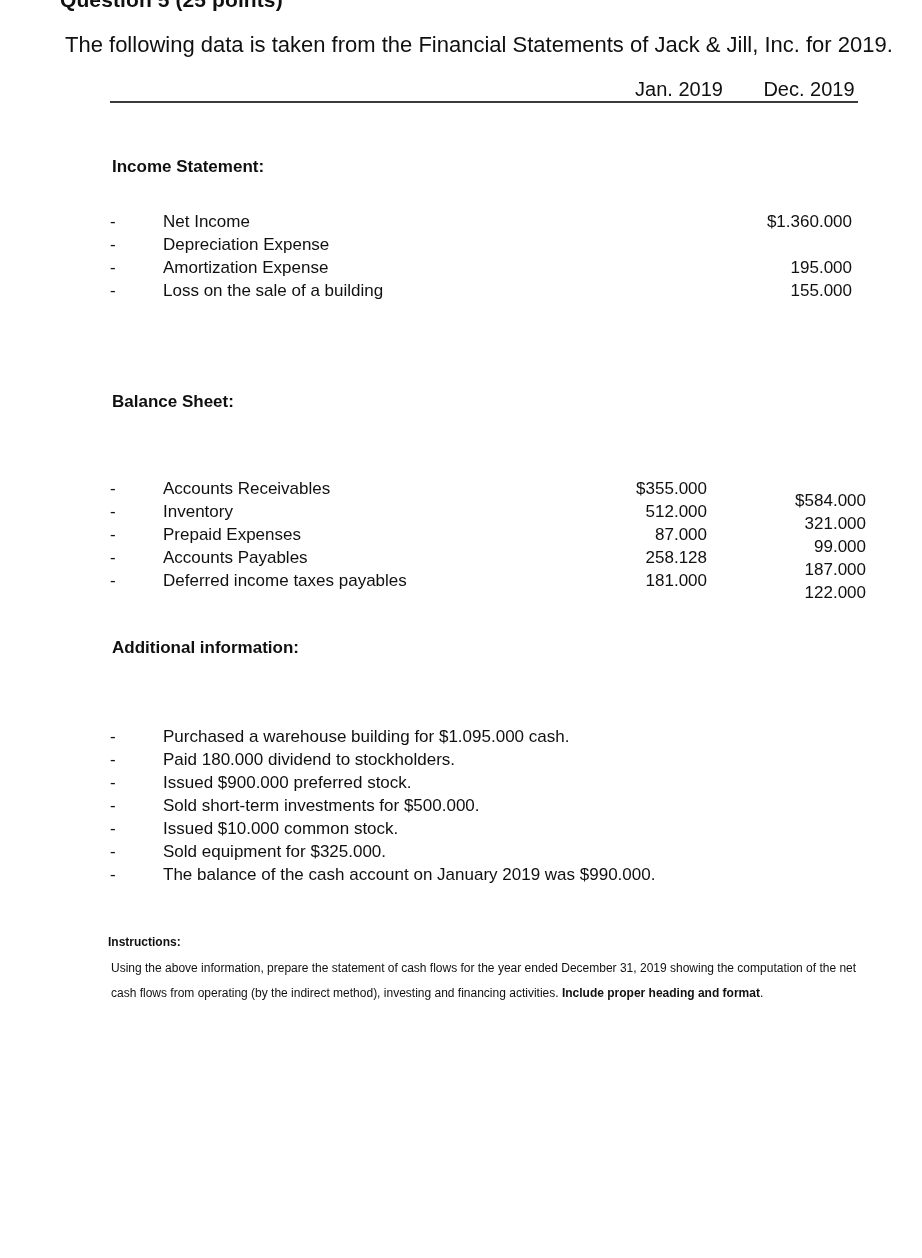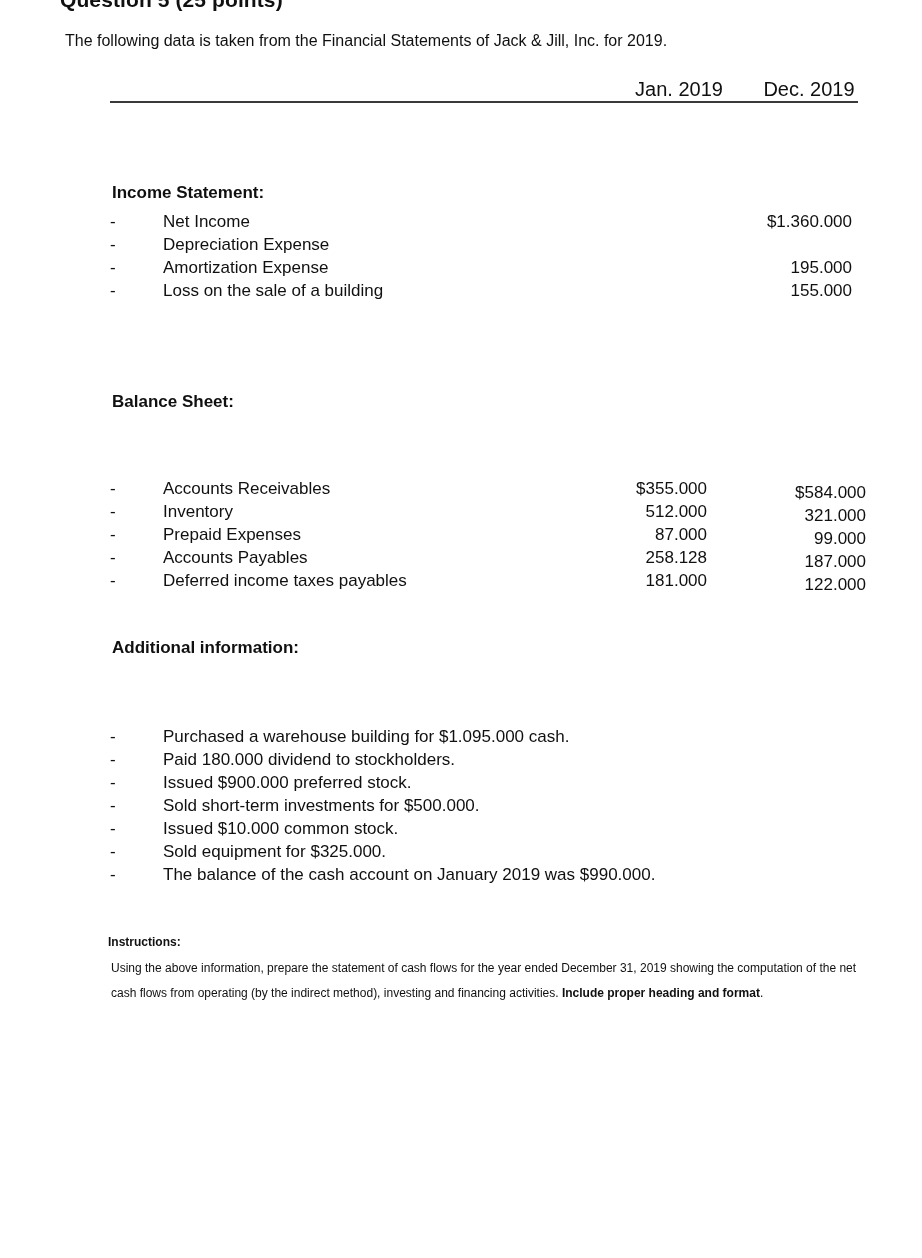--- a/index.html
+++ b/index.html
@@ -32,21 +32,21 @@
     font-size: 21px;
     font-weight: bold;
     letter-spacing: 0.1px;
     white-space: nowrap;
   }
 
   .intro-line {
     position: absolute;
     left: 65px;
     top: 32px;
-    font-size: 16px;
+    font-size: 22px;
     white-space: nowrap;
   }
 
   
   .col-head-band {
     position: absolute;
     left: 0;
     top: 78px;
     width: 922px;
     height: 26px;
@@ -70,21 +70,21 @@
     background: #3a3a3a;
   }
 
   .section-heading {
     position: absolute;
     left: 112px;
     font-size: 17px;
     font-weight: bold;
     white-space: nowrap;
   }
-  .sh-income { top: 183px; }
+  .sh-income { top: 157px; }
   .sh-balance { top: 392px; }
   .sh-addl { top: 638px; }
 
   
   .row {
     position: absolute;
     left: 0;
     width: 922px;
     height: 23px;
     font-size: 17px;
@@ -106,21 +106,21 @@
     position: absolute;
     left: 530px;
     top: 0;
     width: 177px;
     text-align: right;
     white-space: nowrap;
   }
   .row .v2 {
     position: absolute;
     left: 745px;
-    top: 4px;
+    top: 12px;
     width: 121px;
     text-align: right;
     white-space: nowrap;
   }
   
   .row.single .v1 {
     left: 620px;
     width: 232px;
   }
 

